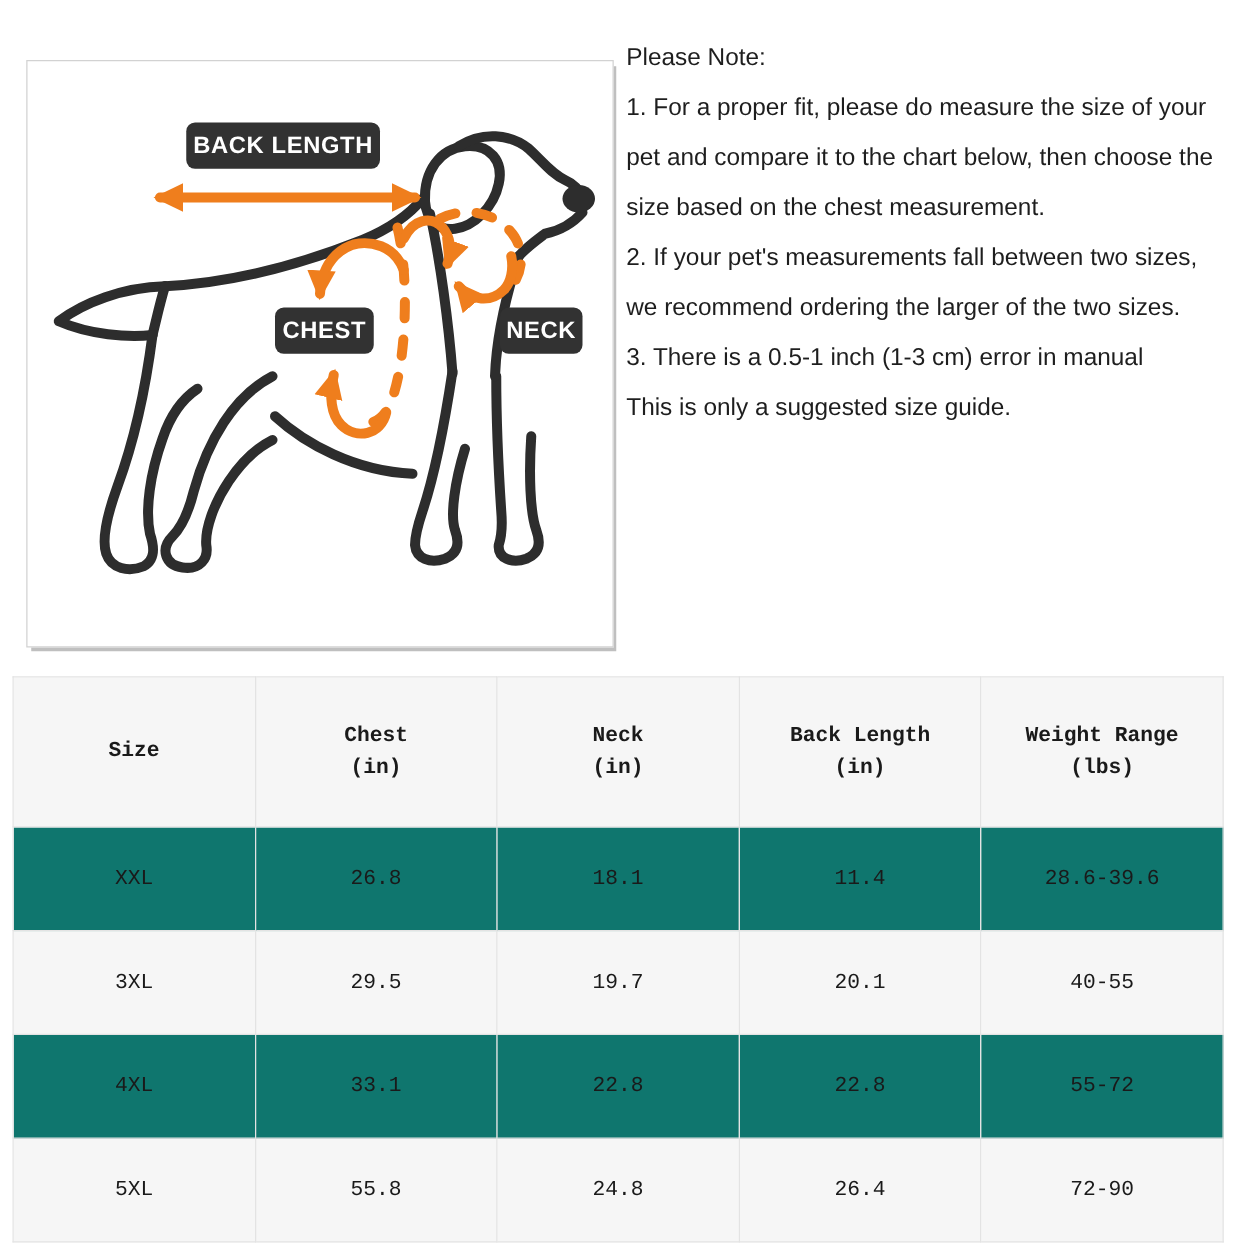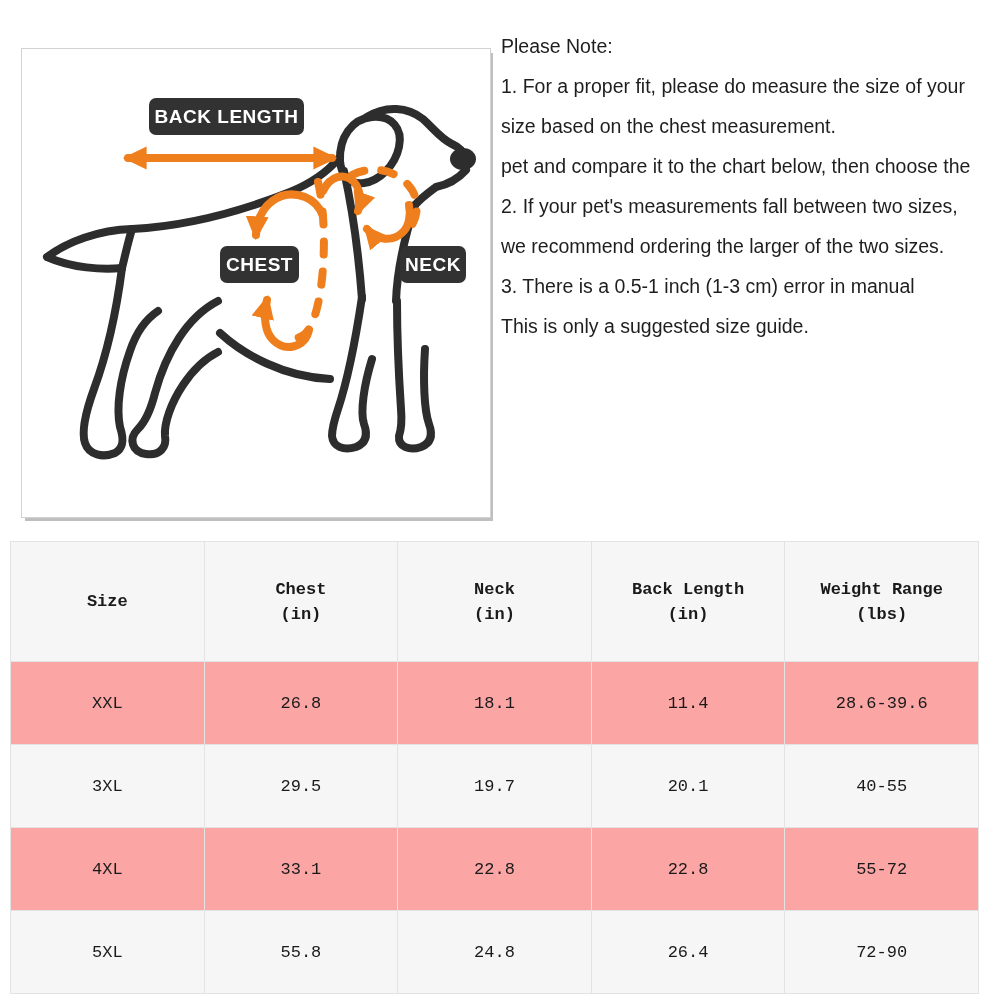--- a/index.html
+++ b/index.html
@@ -34,21 +34,21 @@
     border-collapse:collapse;table-layout:fixed;font-family:Liberation Mono, monospace;
   }
   table.size-chart th,table.size-chart td{
     border:1px solid #e3e3e3;text-align:center;vertical-align:middle;
     color:#1a1a1a;padding:0;
   }
   table.size-chart th{
     height:119px;font-size:17px;font-weight:bold;line-height:25px;
     white-space:pre-line;background:#f6f6f6;
   }
-  table.size-chart td{height:82px;font-size:17px;background:#fca5a5;}
+  table.size-chart td{height:82px;font-size:17px;background:#0f766e;}
   table.size-chart tbody tr:nth-child(even) td{background:#f6f6f6;}
 </style>
 </head>
 <body>
 
 <div class="canvas">
 
   <div class="diagram-box">
     <svg width="468" height="468" viewBox="0 0 468 468">
       <defs>
@@ -101,22 +101,22 @@
     </svg>
 
     <div class="tag back-length">BACK LENGTH</div>
     <div class="tag chest">CHEST</div>
     <div class="tag neck">NECK</div>
   </div>
 
   <div class="note">
     <div class="line">Please Note:</div>
     <div class="line">1. For a proper fit, please do measure the size of your</div>
+    <div class="line">pet and compare it to the chart below, then choose the</div>
     <div class="line">size based on the chest measurement.</div>
-    <div class="line">pet and compare it to the chart below, then choose the</div>
     <div class="line">2. If your pet's measurements fall between two sizes,</div>
     <div class="line">we recommend ordering the larger of the two sizes.</div>
     <div class="line">3. There is a 0.5-1 inch (1-3 cm) error in manual</div>
     <div class="line">This is only a suggested size guide.</div>
   </div>
 
   <table class="size-chart">
     <thead>
       <tr>
         <th>Size</th>

